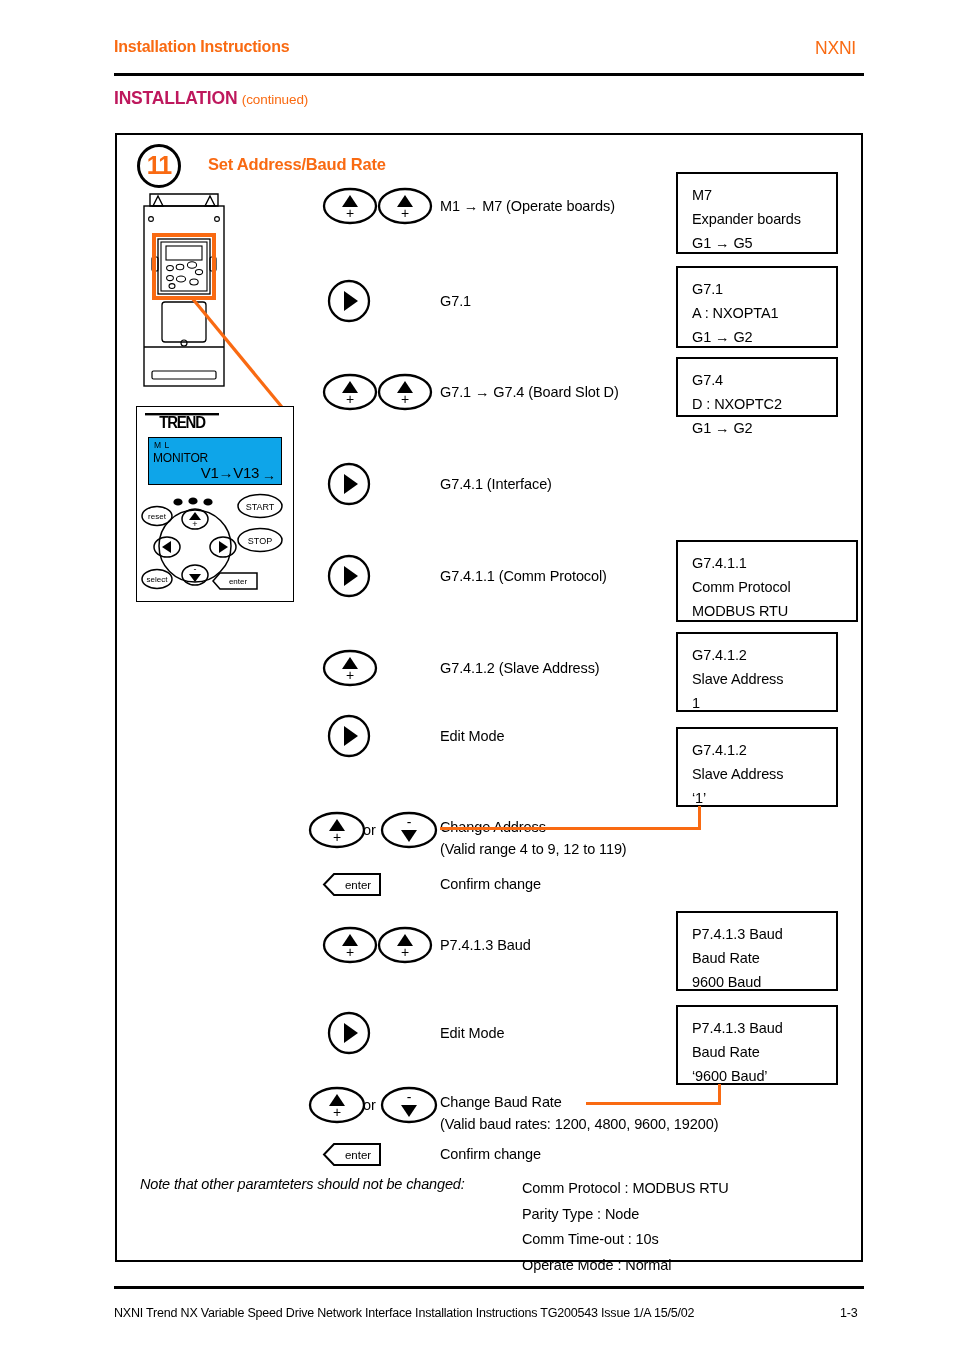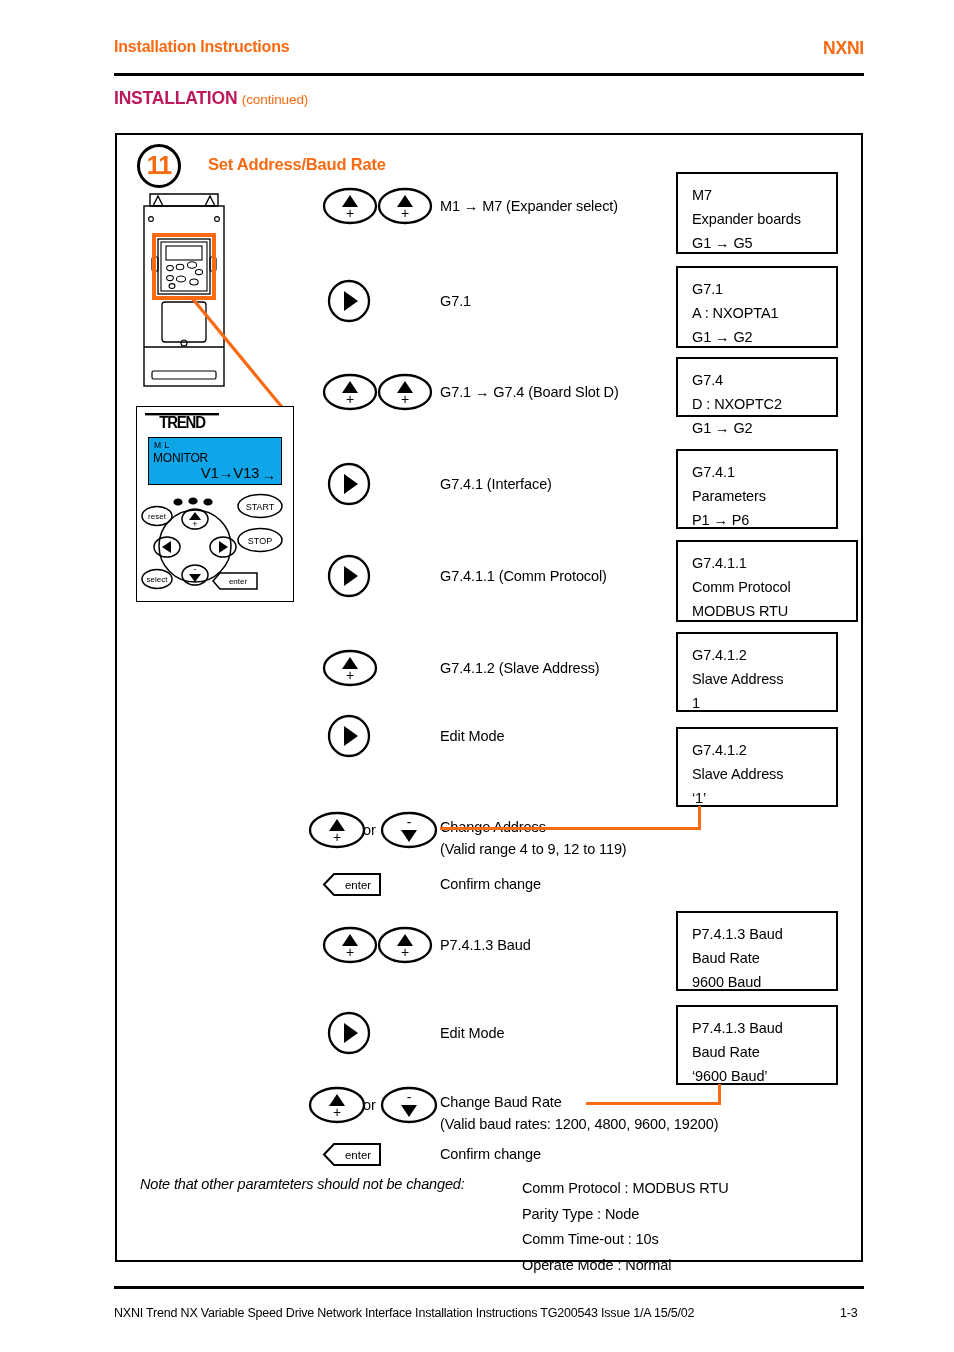--- a/index.html
+++ b/index.html
@@ -8,21 +8,21 @@
     width:954px;height:1352px;position:relative;
     font-family:"Liberation Sans",sans-serif;
     color:#000;
     -webkit-font-smoothing:antialiased;
   }
   .page{position:absolute;left:0;top:0;width:954px;height:1352px;overflow:hidden;}
 
   
   .hdr{position:absolute;left:114px;top:38px;width:750px;height:28px;}
   .hdr-left{position:absolute;left:0;top:0;font-size:16px;font-weight:bold;color:#F96A12;letter-spacing:-0.2px;}
-  .hdr-right{position:absolute;right:0;top:0;font-size:17.5px;font-weight:bold;color:#F96A12;letter-spacing:-0.2px;}
+  .hdr-right{position:absolute;right:8px;top:0;font-size:17.5px;font-weight:normal;color:#F96A12;letter-spacing:-0.2px;}
   .hdr-rule{position:absolute;left:114px;top:73px;width:750px;height:3px;background:#000;}
 
   .sect{position:absolute;left:114px;top:88px;white-space:nowrap;}
   .sect-main{font-size:17.5px;font-weight:bold;color:#be185d;letter-spacing:-0.2px;}
   .sect-cont{font-size:13.5px;color:#F96A12;letter-spacing:-0.1px;}
 
   
   .panel{position:absolute;left:115px;top:133px;width:748px;height:1129px;
          border:2.5px solid #000;box-sizing:border-box;background:#fff;}
 
@@ -195,21 +195,21 @@
     <svg width="56" height="40" viewBox="0 0 56 40" style="position:absolute;left:0;top:0;">
       <ellipse cx="28" cy="20" rx="26" ry="17" fill="none" stroke="#000" stroke-width="2.3"></ellipse>
       <path d="M20,21 L28,9 L36,21 Z" fill="#000"></path>
       <text x="28" y="32" text-anchor="middle" font-family="Liberation Sans, sans-serif" font-size="14" fill="#000">+</text>
     </svg>
     <svg width="56" height="40" viewBox="0 0 56 40" style="position:absolute;left:55px;top:0;">
       <ellipse cx="28" cy="20" rx="26" ry="17" fill="none" stroke="#000" stroke-width="2.3"></ellipse>
       <path d="M20,21 L28,9 L36,21 Z" fill="#000"></path>
       <text x="28" y="32" text-anchor="middle" font-family="Liberation Sans, sans-serif" font-size="14" fill="#000">+</text>
     </svg>
-    <div class="rowlabel" style="left:118px;top:12px;">M1 → M7 (Expander select)</div>
+    <div class="rowlabel" style="left:118px;top:12px;">M1 → M7 (Operate boards)</div>
   </div>
 
   <div class="row" style="left:326px;top:280px;">
     <svg width="46" height="42" viewBox="0 0 46 42" style="position:absolute;left:0;top:0;">
       <circle cx="23" cy="21" r="20" fill="none" stroke="#000" stroke-width="2.3"></circle>
       <path d="M18,11 L18,31 L32,21 Z" fill="#000"></path>
     </svg>
     <div class="rowlabel" style="left:114px;top:13px;">G7.1</div>
   </div>
 
@@ -341,25 +341,20 @@
     <div>A : NXOPTA1</div>
     <div>G1 → G2</div>
   </div>
 
   <div class="dbox" style="left:676px;top:357px;width:162px;height:60px;">
     <div>G7.4</div>
     <div>D : NXOPTC2</div>
     <div>G1 → G2</div>
   </div>
 
-  <div class="dbox" style="left:676px;top:449px;width:162px;height:80px;">
-    <div>G7.4.1</div>
-    <div>Parameters</div>
-    <div>P1 → P6</div>
-  </div>
 
   <div class="dbox" style="left:676px;top:540px;width:182px;height:82px;">
     <div>G7.4.1.1</div>
     <div>Comm Protocol</div>
     <div>MODBUS RTU</div>
   </div>
 
   <div class="dbox" style="left:676px;top:632px;width:162px;height:80px;">
     <div>G7.4.1.2</div>
     <div>Slave Address</div>

